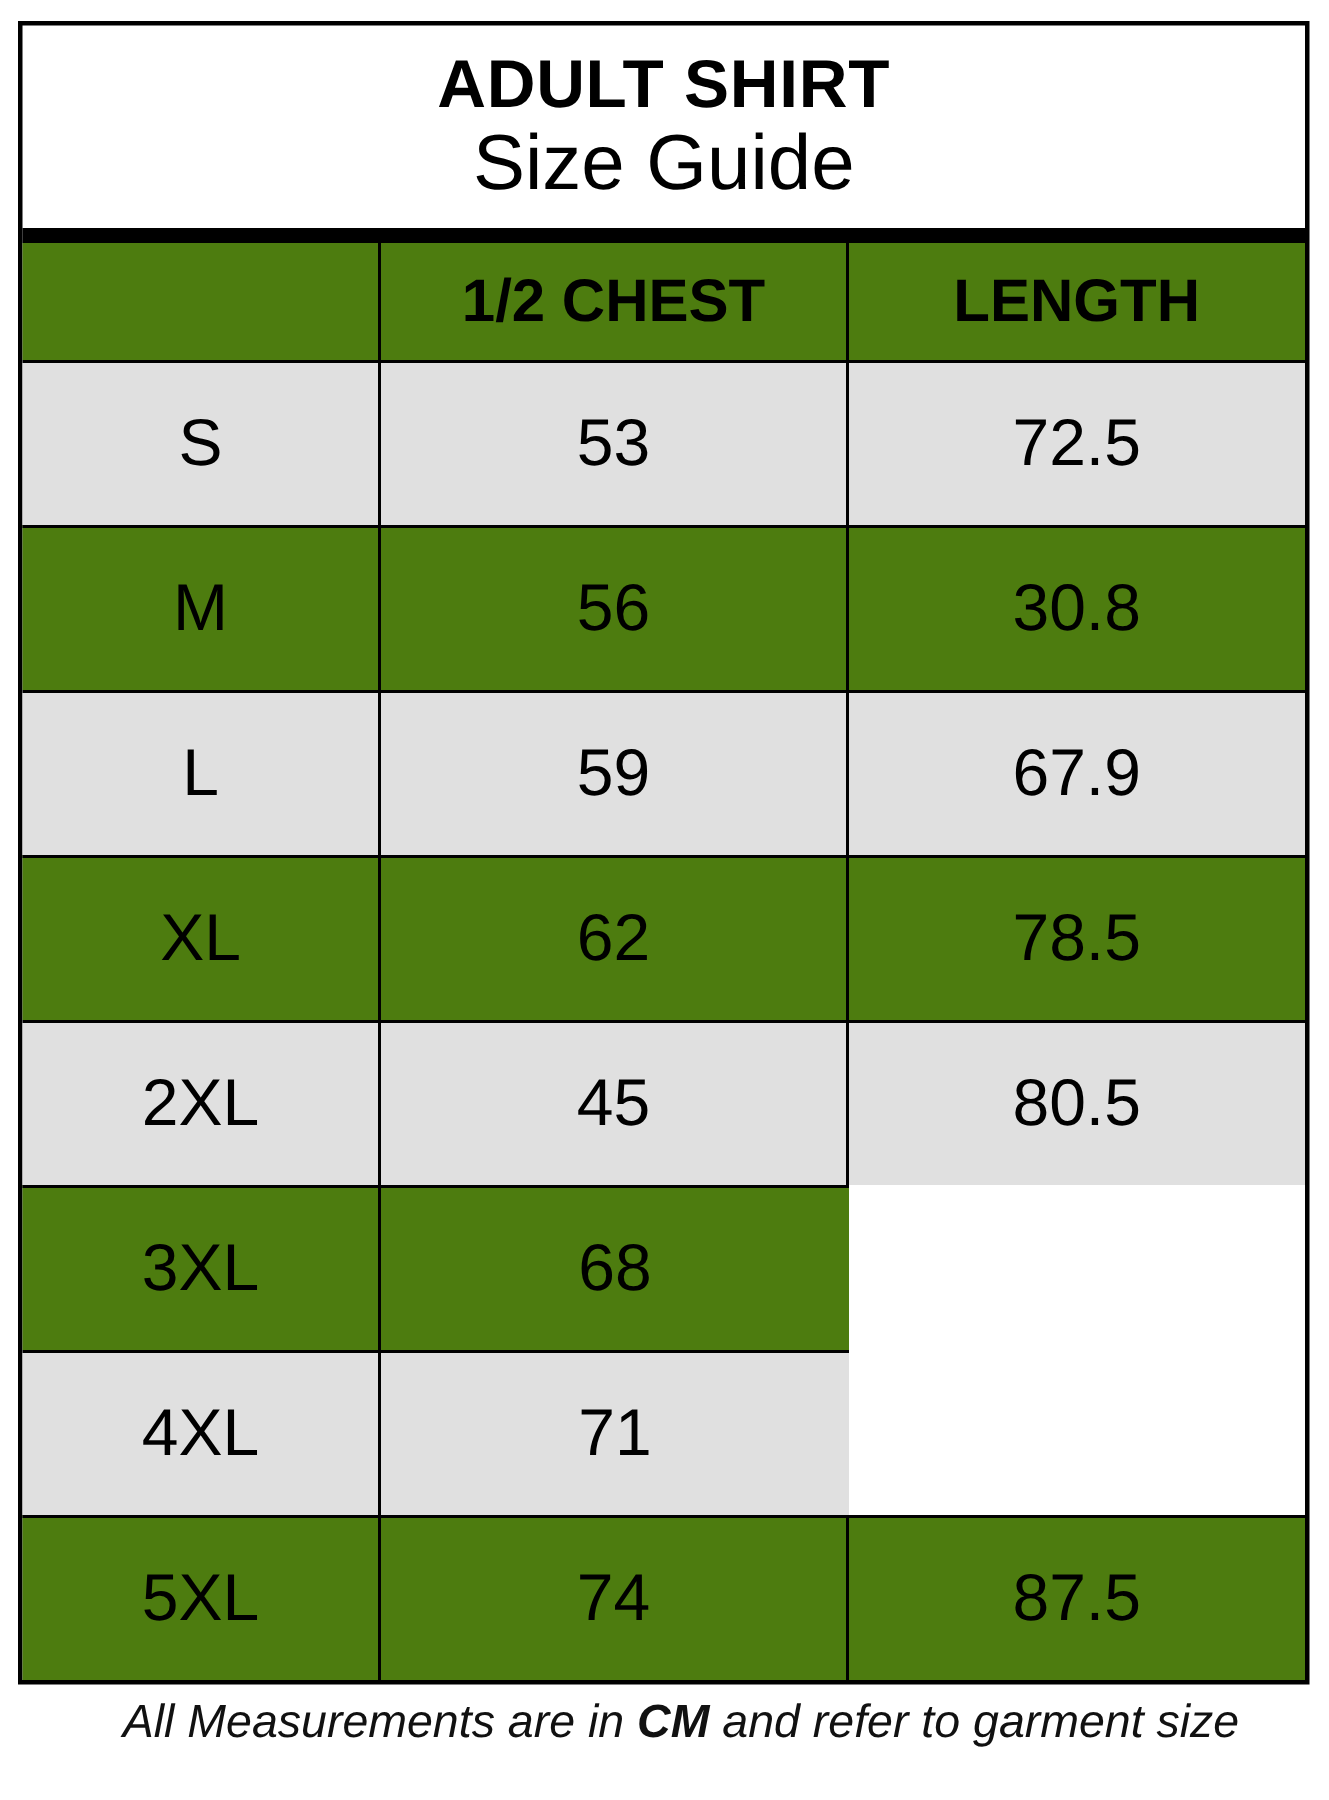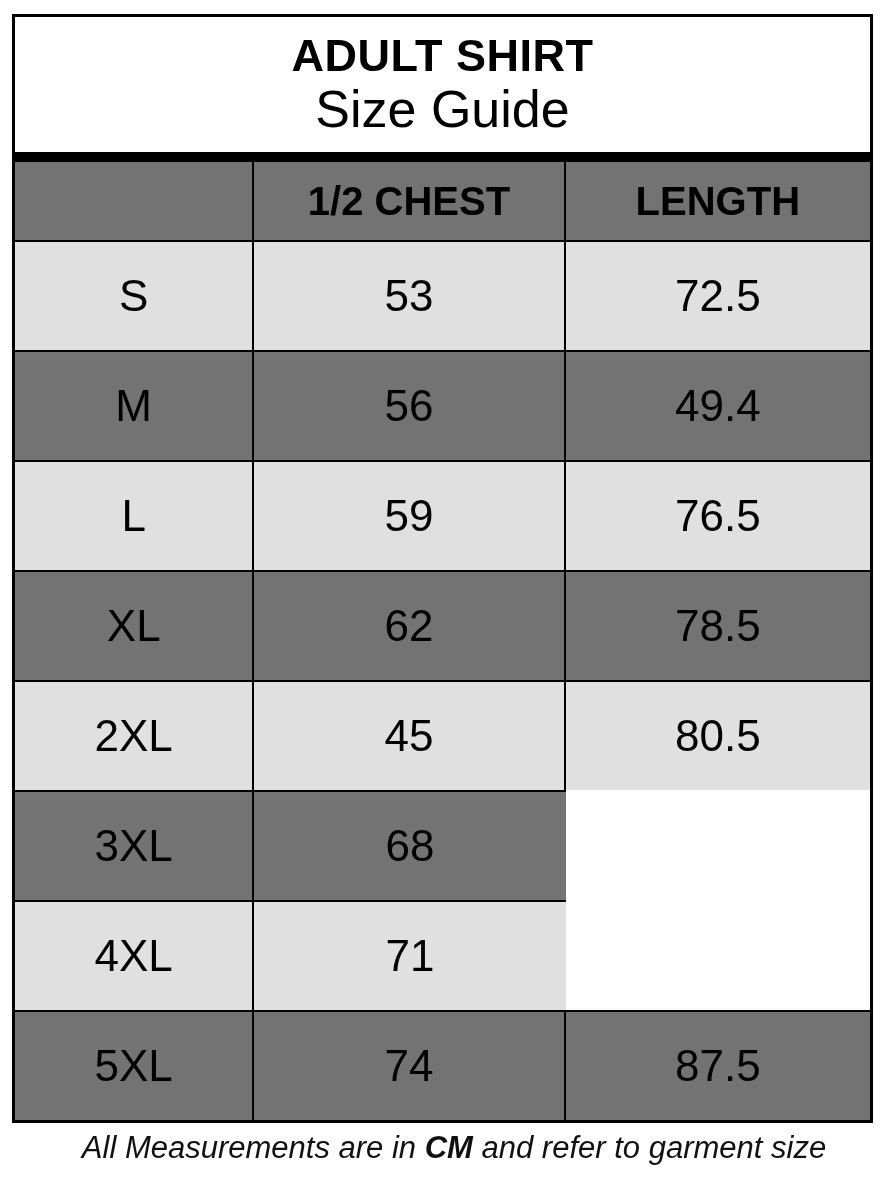--- a/index.html
+++ b/index.html
@@ -63,21 +63,21 @@
   .data-row.alt .cell {
     background: var(--row-alt, #e0e0e0);
   }
   .cell {
     display: flex;
     align-items: center;
     justify-content: center;
     font-size: 44px;
     border-top: 2px solid #000000;
     border-right: 2px solid #000000;
-    background: #737373;
+    background: #4d7c0f;
   }
   .header-row .cell {
     border-top: none;
   }
   .cell:last-child {
     border-right: none;
   }
   .footer-note {
     position: absolute;
     left: 11px;
@@ -115,27 +115,27 @@
     <div>
   <div class="grid-row data-row alt">
     <div class="cell">S</div>
     <div class="cell">53</div>
     <div class="cell">72.5</div>
   </div>
 
   <div class="grid-row data-row">
     <div class="cell">M</div>
     <div class="cell">56</div>
-    <div class="cell">49.4</div>
+    <div class="cell">30.8</div>
   </div>
 
   <div class="grid-row data-row alt">
     <div class="cell">L</div>
     <div class="cell">59</div>
-    <div class="cell">76.5</div>
+    <div class="cell">67.9</div>
   </div>
 
   <div class="grid-row data-row">
     <div class="cell">XL</div>
     <div class="cell">62</div>
     <div class="cell">78.5</div>
   </div>
 
   <div class="grid-row data-row alt">
     <div class="cell">2XL</div>

